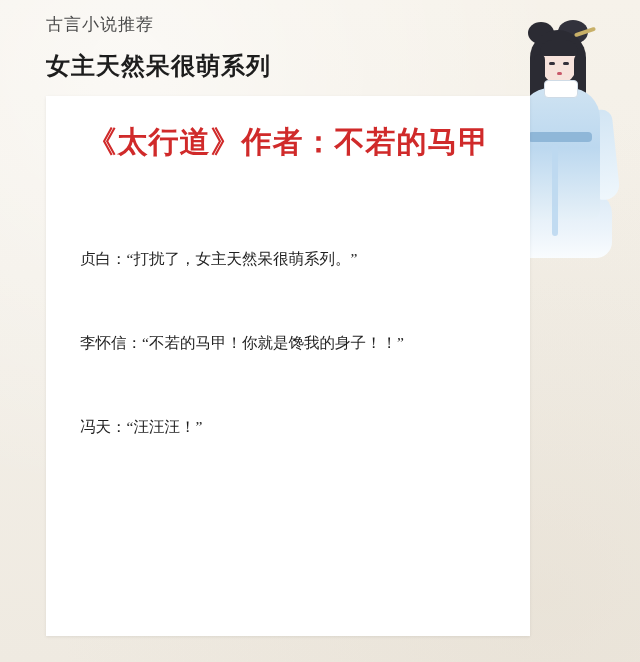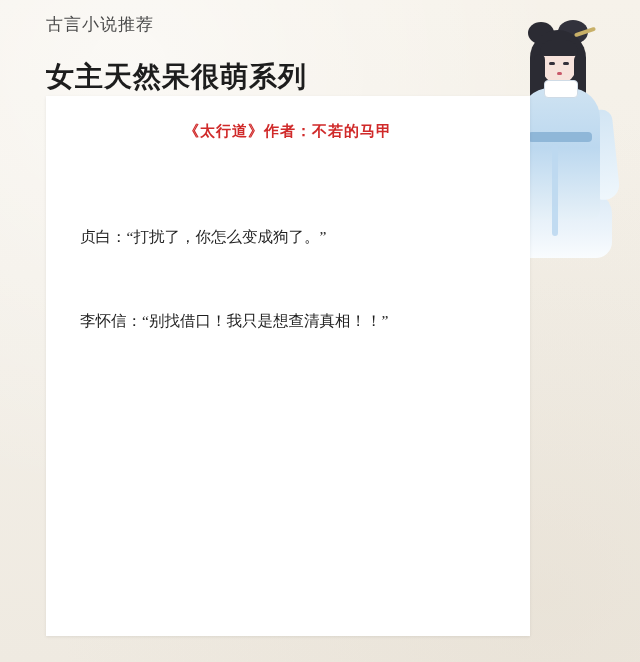--- a/index.html
+++ b/index.html
@@ -39,44 +39,44 @@
     width: 470px;
   }
   .kicker {
     font-size: 17px;
     color: #4a4a4a;
     letter-spacing: 1px;
     line-height: 30px;
     font-family: "Liberation Serif", serif;
   }
   .headline {
-    font-size: 28px;
+    font-size: 24px;
     color: #1d1d1d;
     font-weight: bold;
     letter-spacing: 1px;
     line-height: 42px;
     font-family: "Liberation Serif", serif;
-    margin-top: 16px;
+    margin-top: 5px;
   }
 
   .card {
     position: absolute;
     left: 46px;
     top: 96px;
     width: 484px;
     height: 540px;
     background: #ffffff;
     box-shadow: 0 1px 3px rgba(0,0,0,0.08);
   }
 
   .title {
     margin: 26px 0 0 0;
     text-align: center;
     color: #d02a2a;
-    font-size: 15px;
+    font-size: 30px;
     font-weight: bold;
     letter-spacing: 1px;
     font-family: "Liberation Serif", serif;
   }
 
   .body {
     margin: 26px 34px 0 34px;
     color: #1f1f1f;
     font-size: 15.5px;
     line-height: 28px;
@@ -252,22 +252,23 @@
     <div class="ill-sleeve-r"></div>
     <div class="ill-robe"></div>
     <div class="ill-collar"></div>
     <div class="ill-sash"></div>
     <div class="ill-ribbon"></div>
   </div>
 
   <div class="card">
     <div class="title">《太行道》作者：不若的马甲</div>
     <div class="body">
-      <div class="para">贞白：“打扰了，你怎么变成狗了。”</div>
-      <div class="para">李怀信：“别找借口！我只是想查清真相！！”</div>
+      <div class="para">贞白：“打扰了，女主天然呆很萌系列。”</div>
+      <div class="para">李怀信：“不若的马甲！你就是馋我的身子！！”</div>
+      <div class="para">冯天：“汪汪汪！”</div>
       
       
       
       
       
       
       
     </div>
 
   </div>

